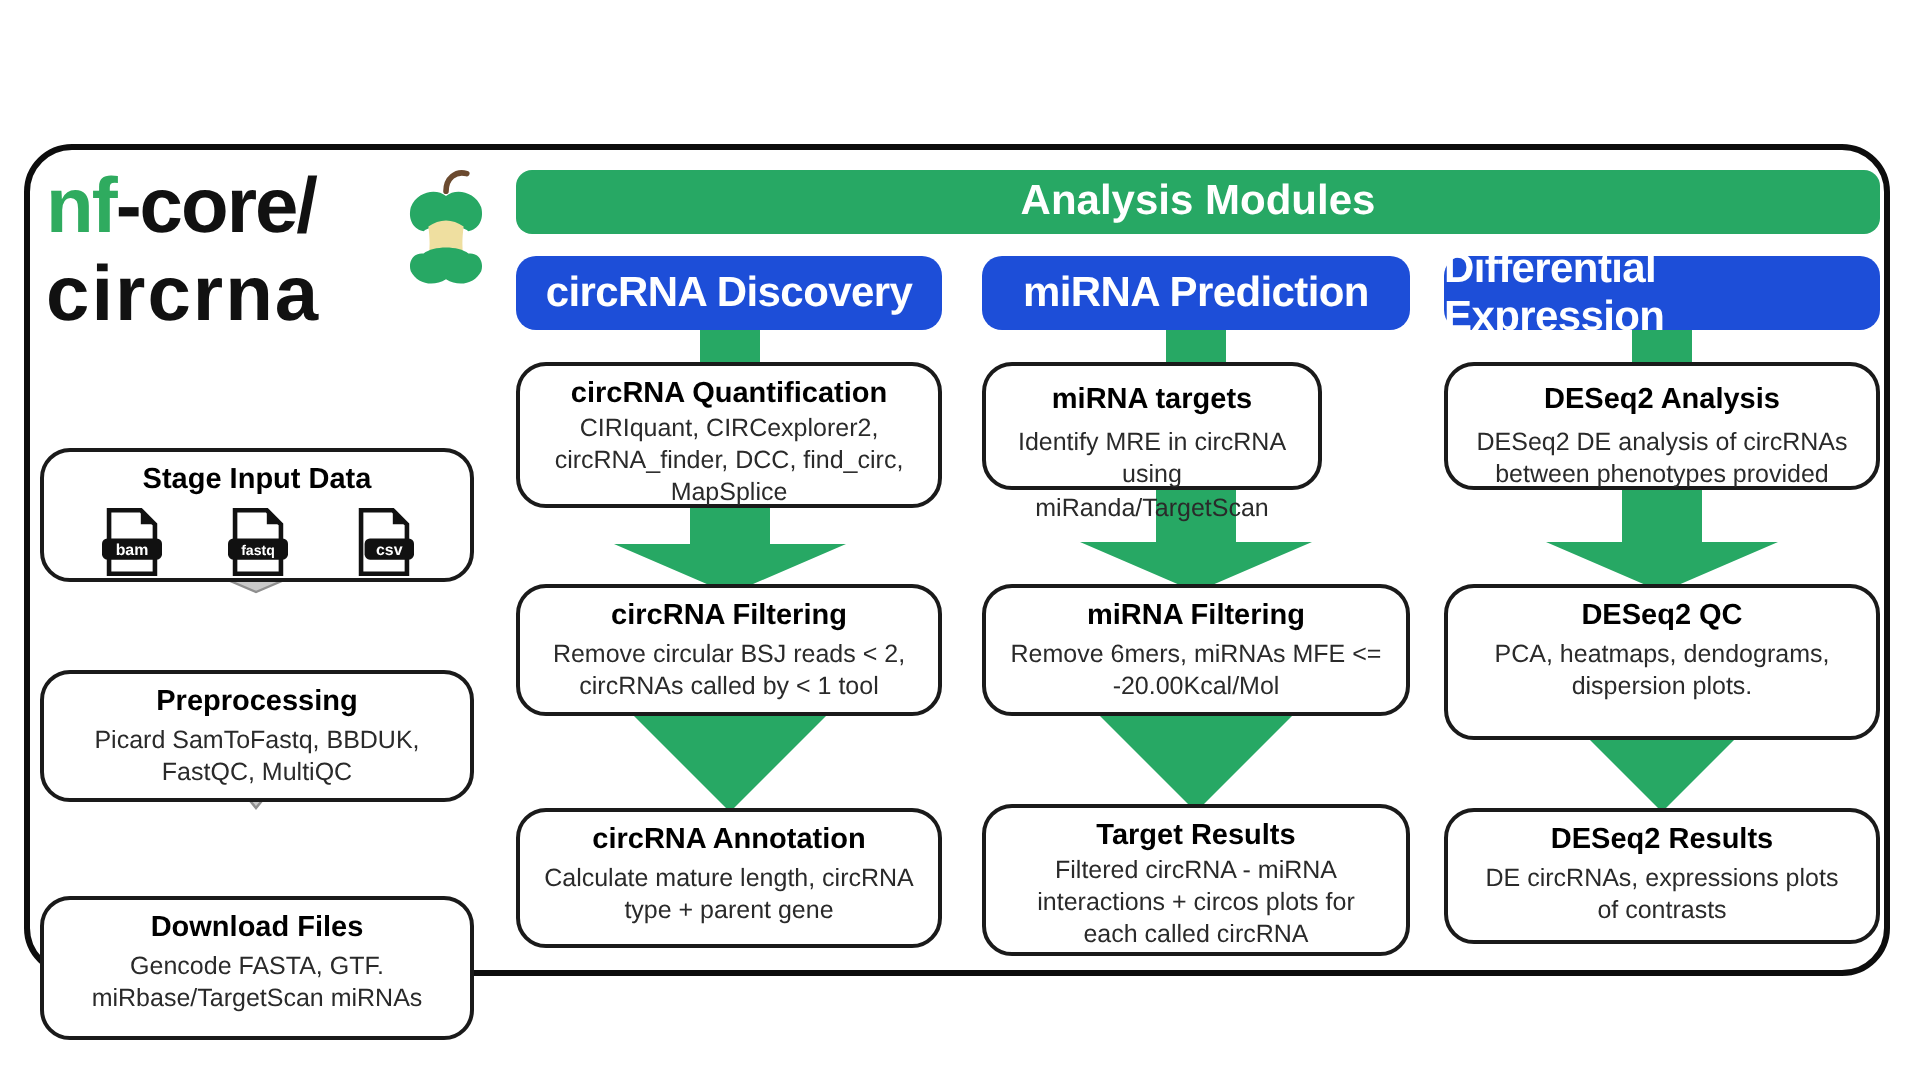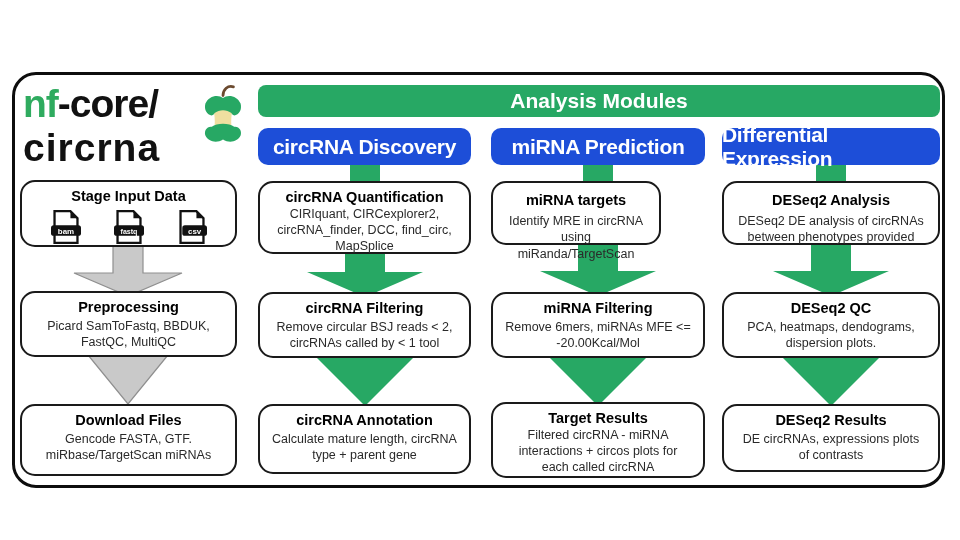--- a/index.html
+++ b/index.html
@@ -31,31 +31,31 @@
   .colhead.c1 { left:258px; width:213px; }
   .colhead.c2 { left:491px; width:214px; }
   .colhead.c3 { left:722px; width:218px; }
   
   .box {
     position:absolute; background:#fff; border:2px solid #1a1a1a; border-radius:15px;
     text-align:center; box-sizing:border-box; padding-top:5px;
   }
   .box h3 { margin:0; font-size:14.5px; font-weight:bold; color:#000; line-height:1.25; }
   .box p  { margin:2px 6px 0; font-size:12.5px; color:#2a2a2a; line-height:1.3; white-space:pre-line; }
-  .lc { left:20px; width:217px; }
+  .lc { left:20px; width:217px;margin-top:44px; }
   .box.stage-box { top:180px; height:67px; }
   .box.prep-box  { top:291px; height:66px; }
   .box.down-box  { top:404px; height:72px; }
   .box.r1c1 { left:258px; width:213px; top:181px; height:73px; }
   .box.r1c1 p { line-height:1.26; margin-top:1px; }
   .box.r1c2 { left:491px; width:170px; top:181px; height:64px; }
   .box.r1c3 { left:722px; width:218px; top:181px; height:64px; }
   .box.r2c1 { left:258px; width:213px; top:292px; height:66px; }
   .box.r2c2 { left:491px; width:214px; top:292px; height:66px; }
-  .box.r2c3 { left:722px; width:218px; top:292px; height:66px; }
+  .box.r2c3 { left:722px; width:218px; top:292px; height:78px; }
   .box.r3c1 { left:258px; width:213px; top:404px; height:70px; }
   .box.r3c2 { left:491px; width:214px; top:402px; height:76px; }
   .box.r3c2 p { line-height:1.26; margin-top:1px; }
   .box.r3c3 { left:722px; width:218px; top:404px; height:68px; }
   .box.r1c2 h3, .box.r1c3 h3 { margin-top:3px; }
   .box.r1c2 p, .box.r1c3 p { margin-top:4px; }
   
   .file-row { display:flex; justify-content:center; gap:33px; margin-top:4px; }
   .arrow-layer { position:absolute; left:0; top:0; }
 </style>

